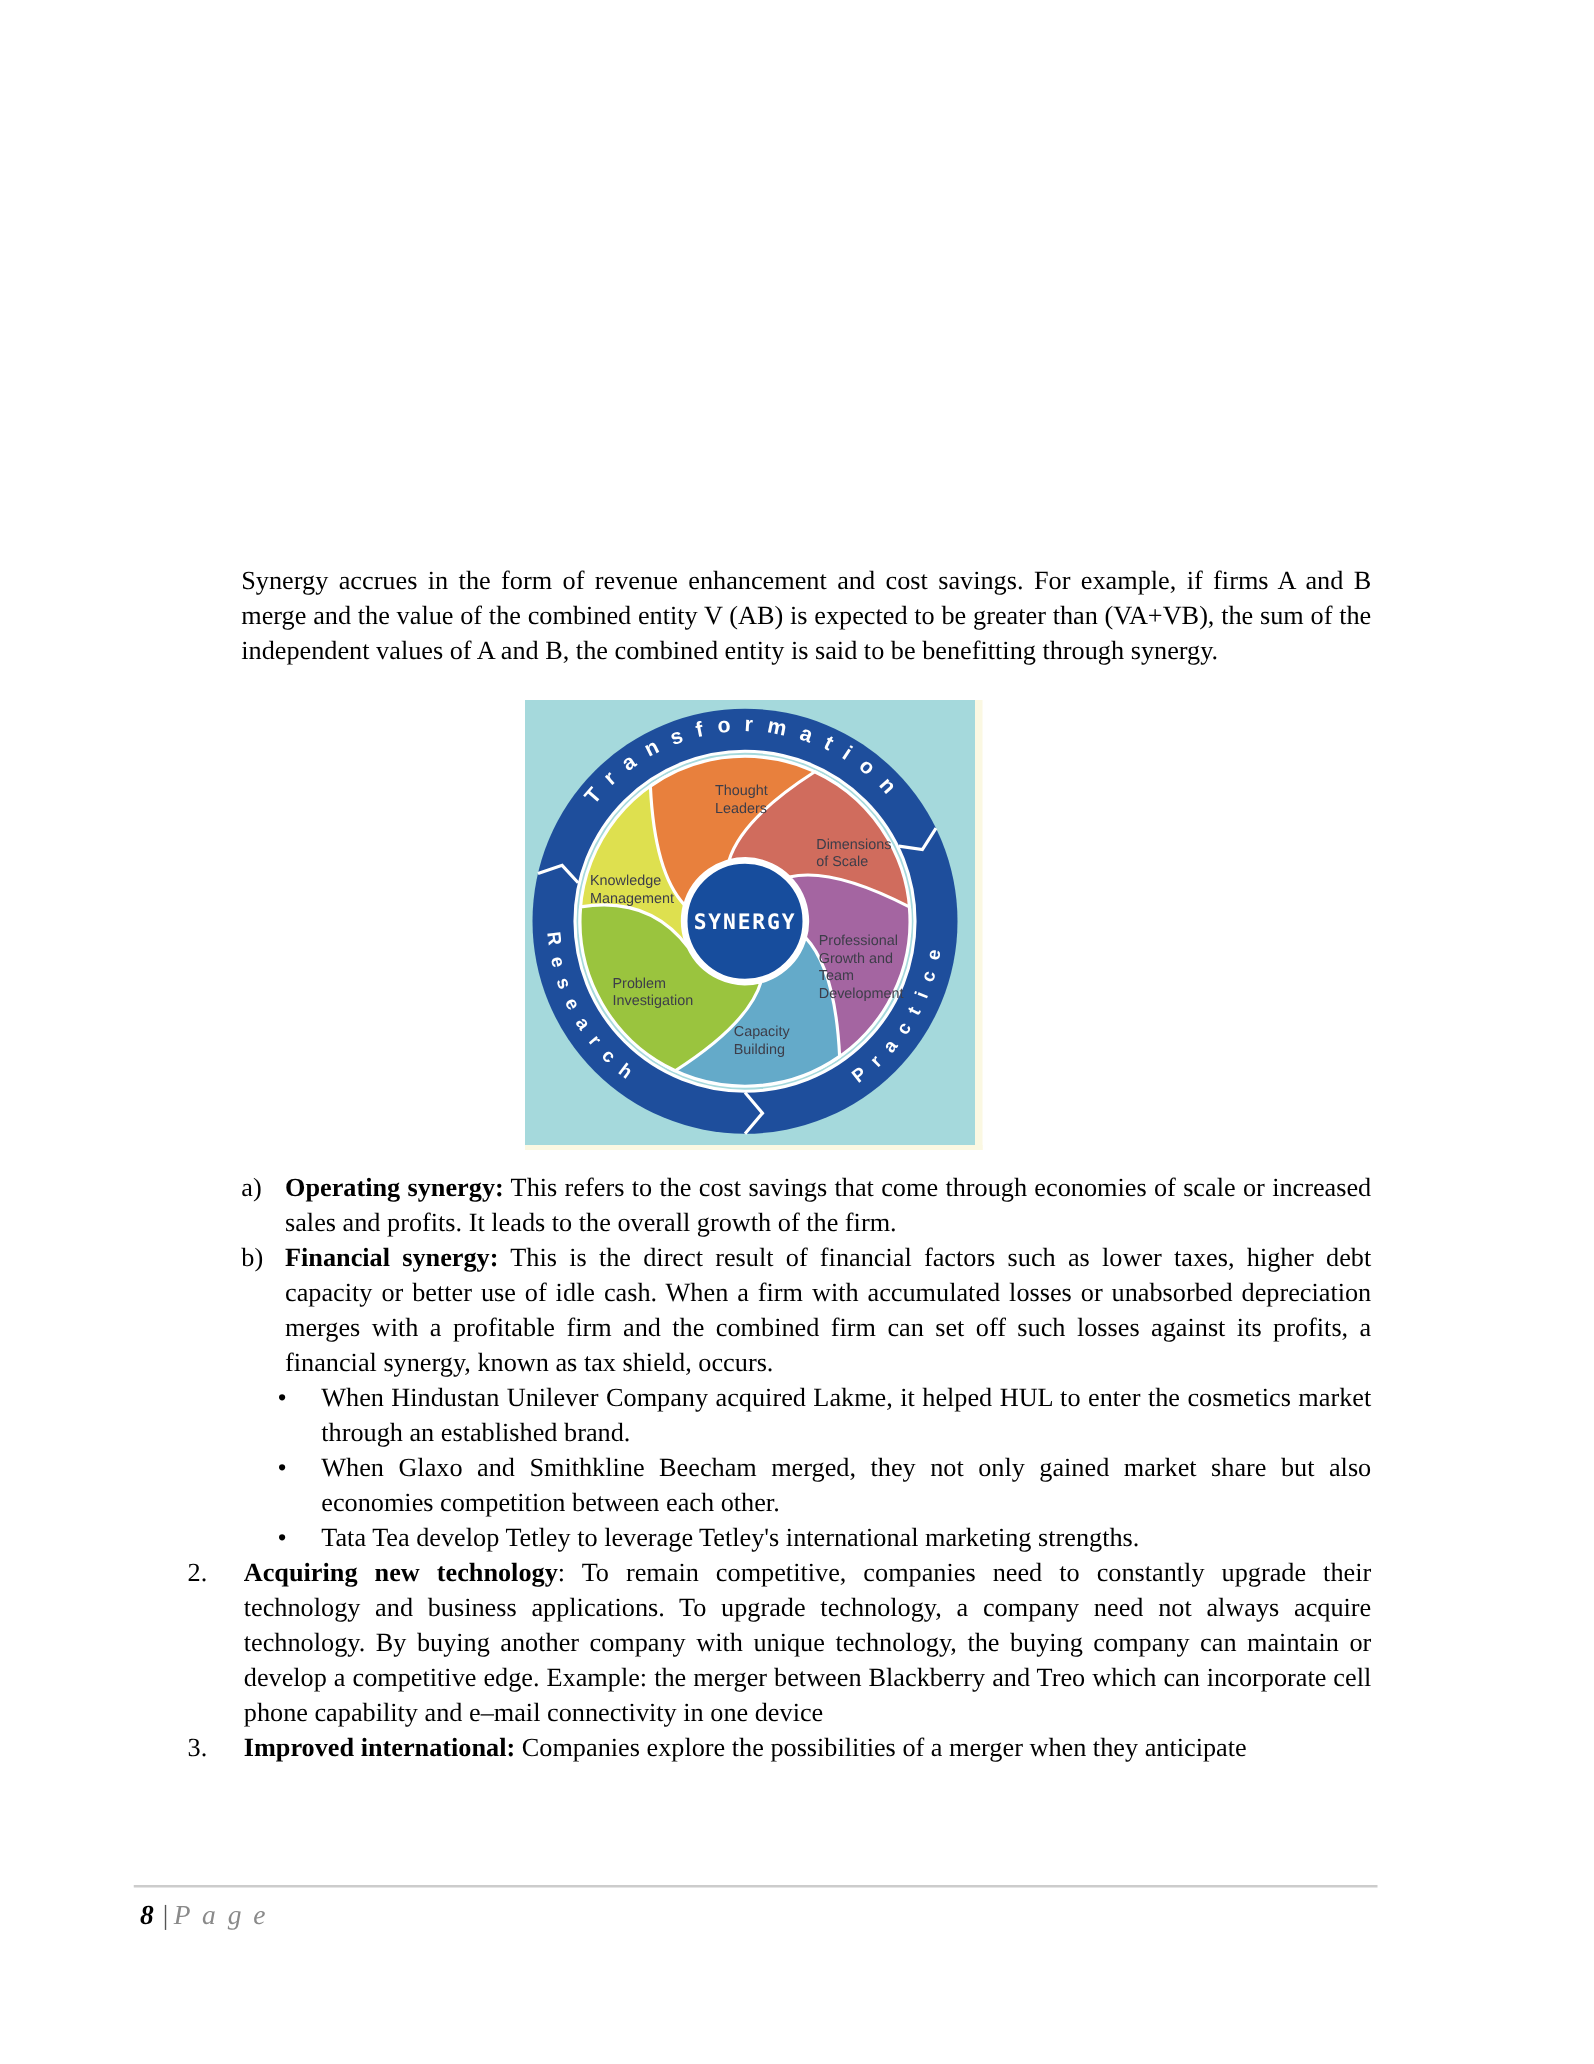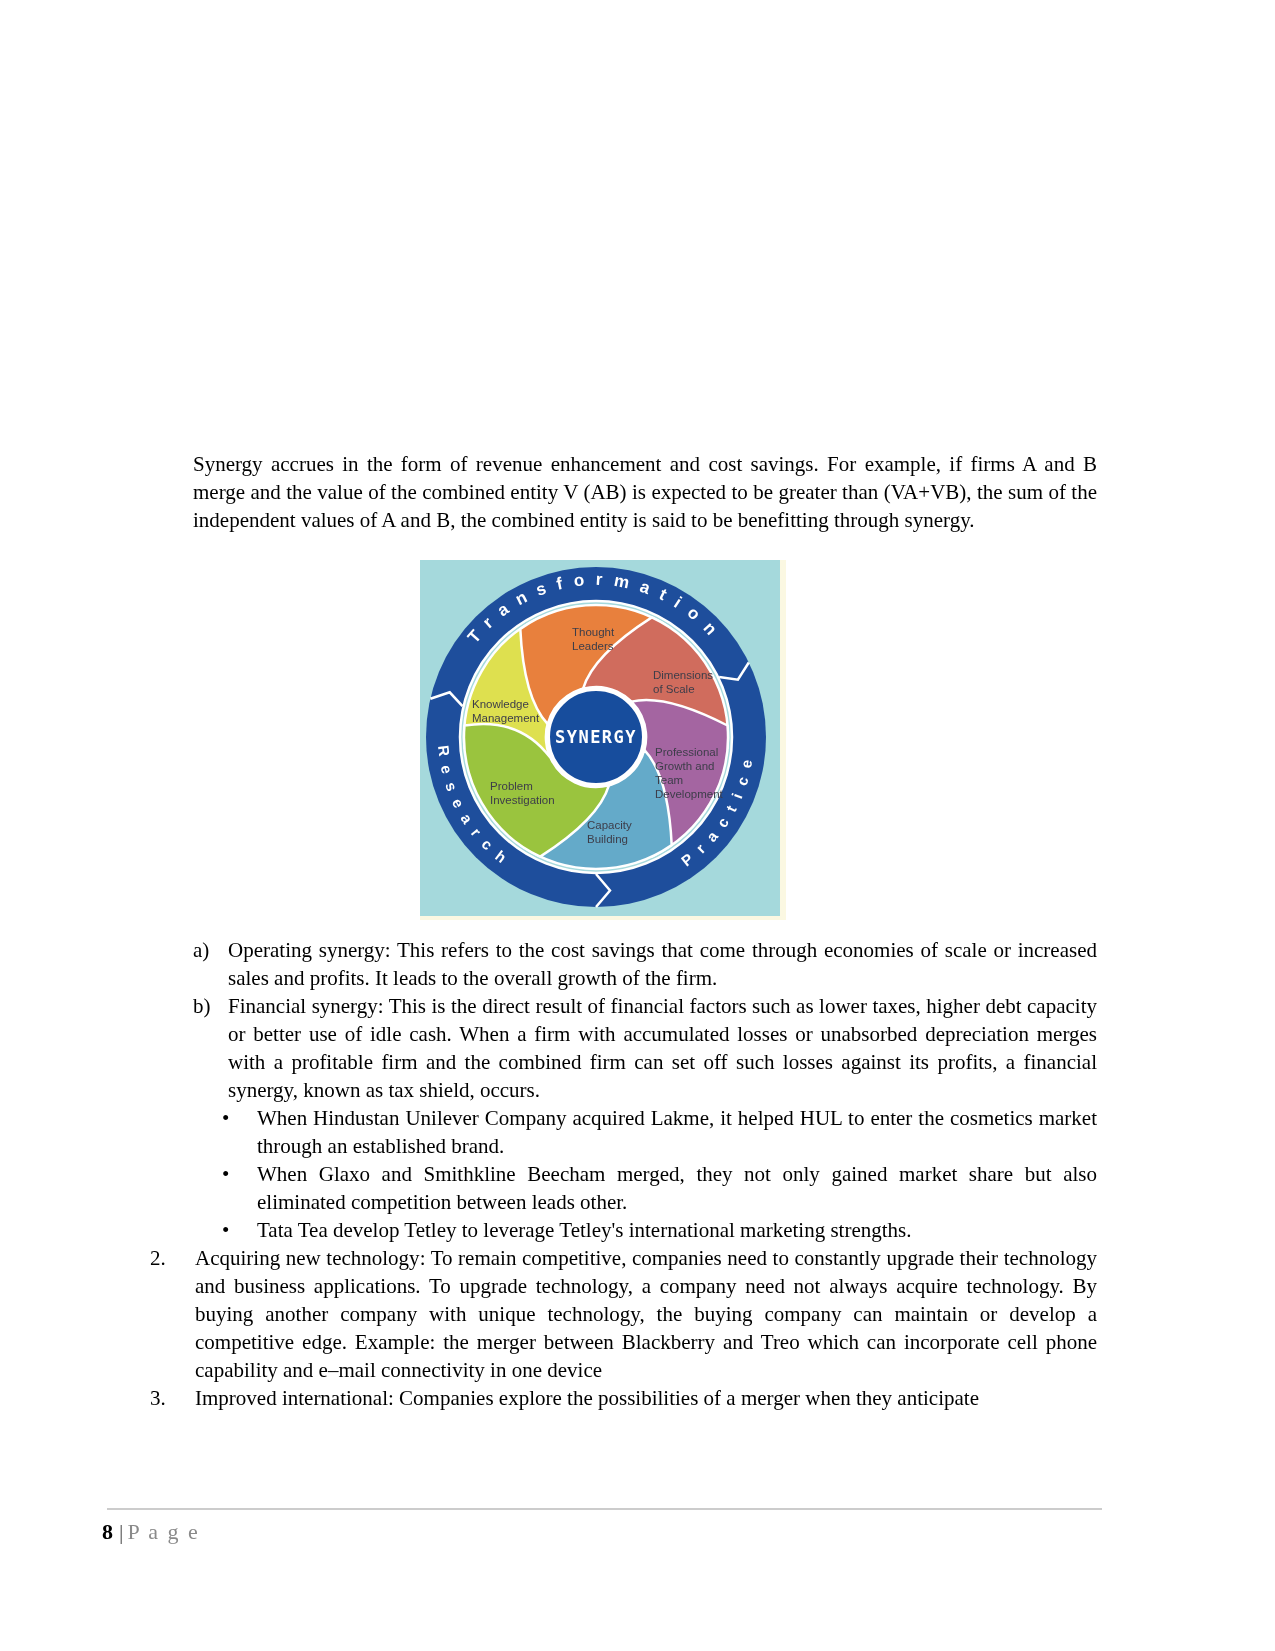--- a/index.html
+++ b/index.html
@@ -22,26 +22,26 @@
     margin:26px 0 16px 270px;
     border-right:6px solid #fbf8e2;
     border-bottom:4px solid #fbf8e2;
   }
   .alpha-item { margin-left:78px; text-indent:-35px; }
   .alpha-item .marker { display:inline-block; width:35px; text-indent:0; }
   .bullet-item { margin-left:107px; text-indent:-35px; }
   .bullet-item .bullet { display:inline-block; width:35px; text-indent:0; }
   .num-item { margin-left:45px; text-indent:-45px; }
   .num-item .marker { display:inline-block; width:45px; text-indent:0; }
-  b.runin { font-weight:normal; }
+  b.runin { font-weight:bold; }
   .footer-rule {
     position:absolute; top:1508px; left:107px; width:995px;
     border-top:2px solid #cccccc; height:0;
   }
-  .footer { position:absolute; top:1518px; left:102px; font-size:22px; }
+  .footer { position:absolute; top:1518px; left:112px; font-size:22px;font-style:italic; }
   .footer .num { font-weight:bold; color:#000; }
   .footer .sep { color:#555; padding:0 4px 0 6px; }
   .footer .rest { color:#8a8a8a; letter-spacing:2px; }
   
   .ring-text { font-family:"Liberation Sans", sans-serif; font-weight:bold; fill:#ffffff; }
   .ring-text.top { font-size:17px; letter-spacing:11px; }
   .ring-text.side { font-size:15px; letter-spacing:10px; }
   .petal-label { font-family:"Liberation Sans", sans-serif; font-size:11.5px; fill:#3d3d49; }
   .center-label {
     font-family:"DejaVu Sans Mono", monospace; font-weight:bold;
@@ -129,21 +129,21 @@
     </div>
     <div class="alpha-item">
       <span class="marker">b)</span><b class="runin">Financial synergy:</b><span> This is the direct result of financial factors such as lower taxes, higher debt capacity or better use of idle cash. When a firm with accumulated losses or unabsorbed depreciation merges with a profitable firm and the combined firm can set off such losses against its profits, a financial synergy, known as tax shield, occurs.</span>
     </div>
 
 
     <div class="bullet-item">
       <span class="bullet">•</span><span>When Hindustan Unilever Company acquired Lakme, it helped HUL to enter the cosmetics market through an established brand.</span>
     </div>
     <div class="bullet-item">
-      <span class="bullet">•</span><span>When Glaxo and Smithkline Beecham merged, they not only gained market share but also eliminated competition between leads other.</span>
+      <span class="bullet">•</span><span>When Glaxo and Smithkline Beecham merged, they not only gained market share but also economies competition between each other.</span>
     </div>
     <div class="bullet-item">
       <span class="bullet">•</span><span>Tata Tea develop Tetley to leverage Tetley's international marketing strengths.</span>
     </div>
 
     <div class="num-item">
       <span class="marker">2.</span><b class="runin">Acquiring new technology</b><span>: To remain competitive, companies need to constantly upgrade their technology and business applications. To upgrade technology, a company need not always acquire technology. By buying another company with unique technology, the buying company can maintain or develop a competitive edge. Example: the merger between Blackberry and Treo which can incorporate cell phone capability and e–mail connectivity in one device</span>
     </div>
     <div class="num-item">
       <span class="marker">3.</span><b class="runin">Improved international:</b><span> Companies explore the possibilities of a merger when they anticipate</span>

